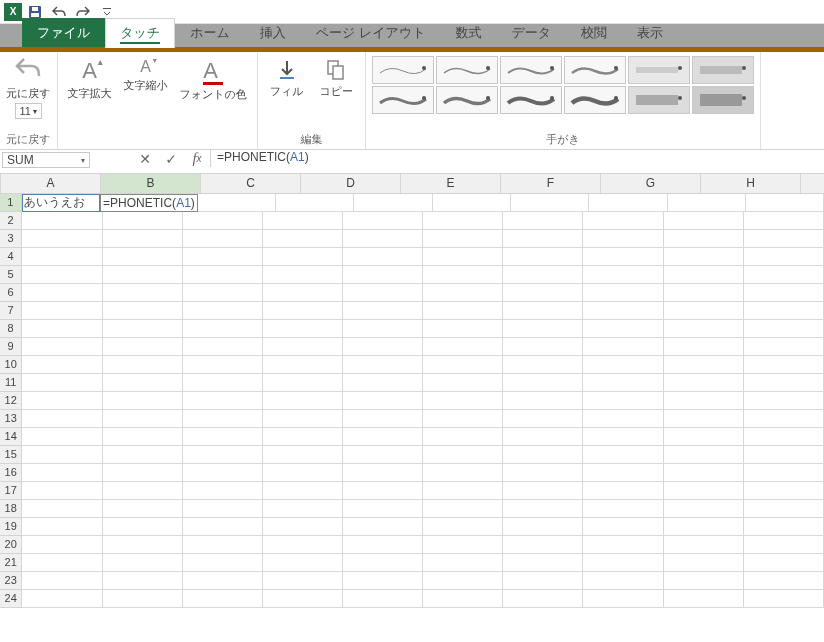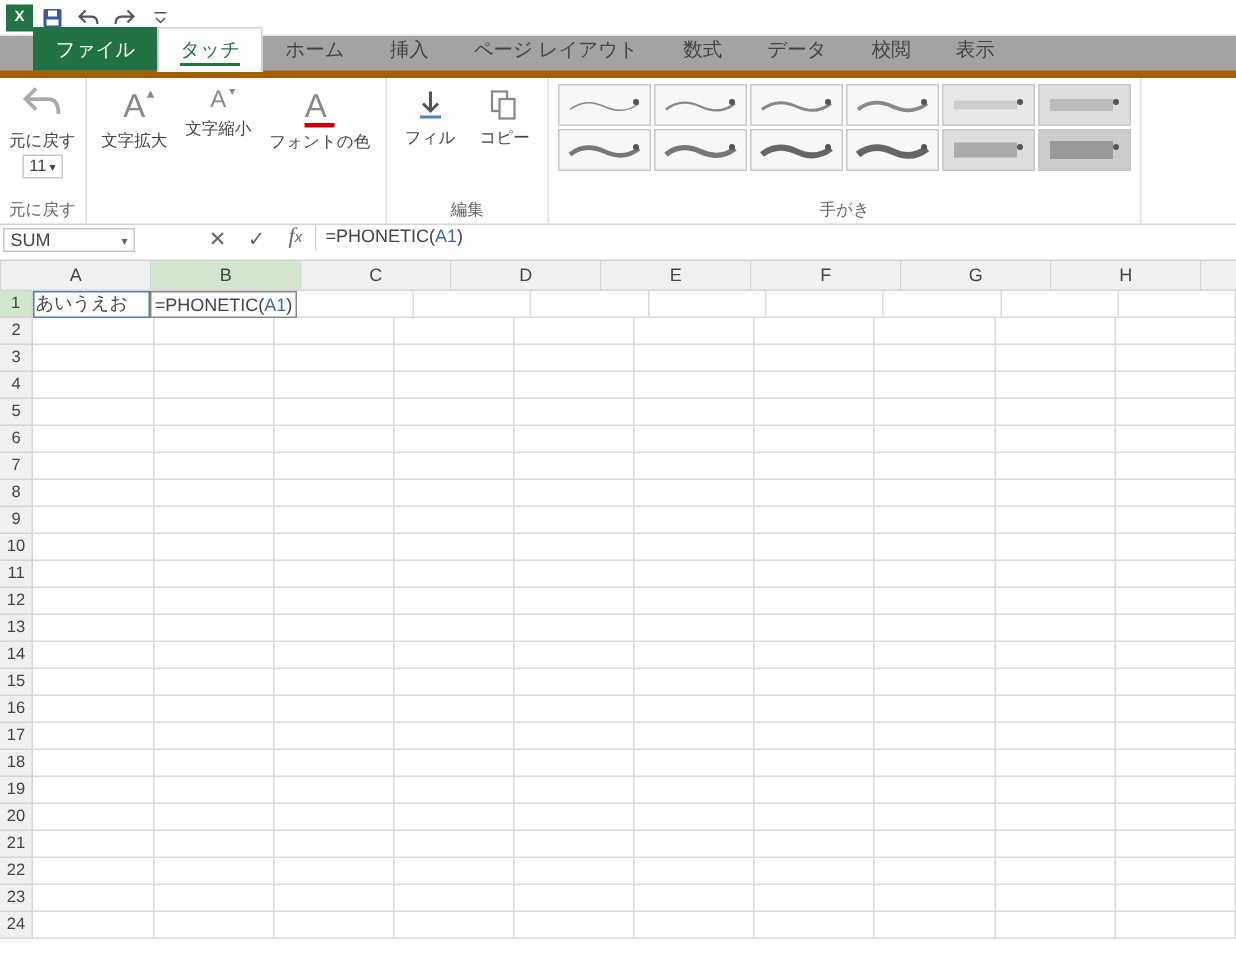--- a/index.html
+++ b/index.html
@@ -544,33 +544,20 @@
         <div class="cell"></div>
         <div class="cell"></div>
         <div class="cell"></div>
         <div class="cell"></div>
         <div class="cell"></div>
         <div class="cell"></div>
         <div class="cell"></div>
         <div class="cell"></div>
       </div>
       <div class="row">
-        <div class="row-h">22</div>
-        <div class="cell"></div>
-        <div class="cell"></div>
-        <div class="cell"></div>
-        <div class="cell"></div>
-        <div class="cell"></div>
-        <div class="cell"></div>
-        <div class="cell"></div>
-        <div class="cell"></div>
-        <div class="cell"></div>
-        <div class="cell"></div>
-      </div>
-      <div class="row">
         <div class="row-h">23</div>
         <div class="cell"></div>
         <div class="cell"></div>
         <div class="cell"></div>
         <div class="cell"></div>
         <div class="cell"></div>
         <div class="cell"></div>
         <div class="cell"></div>
         <div class="cell"></div>
         <div class="cell"></div>

